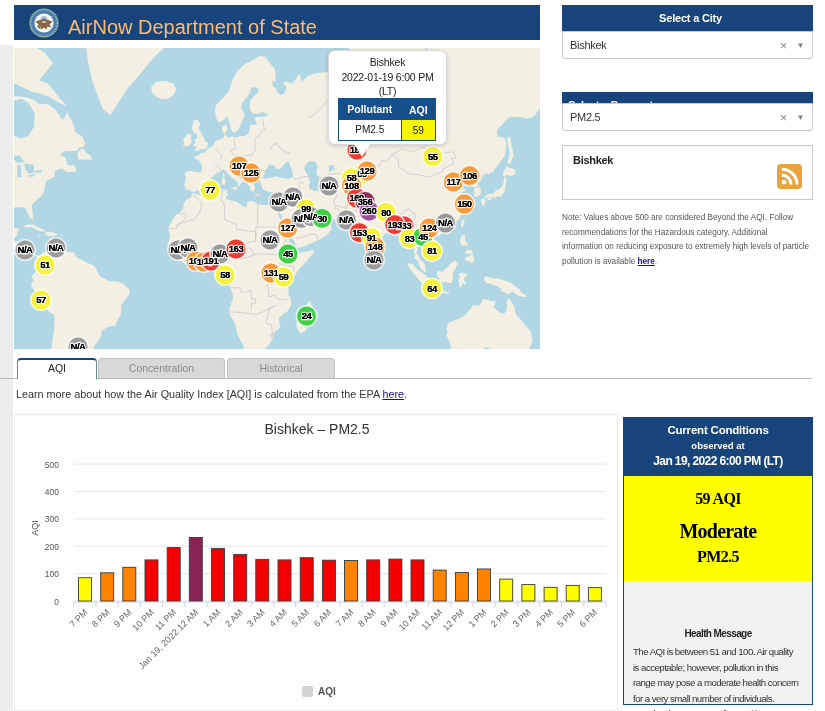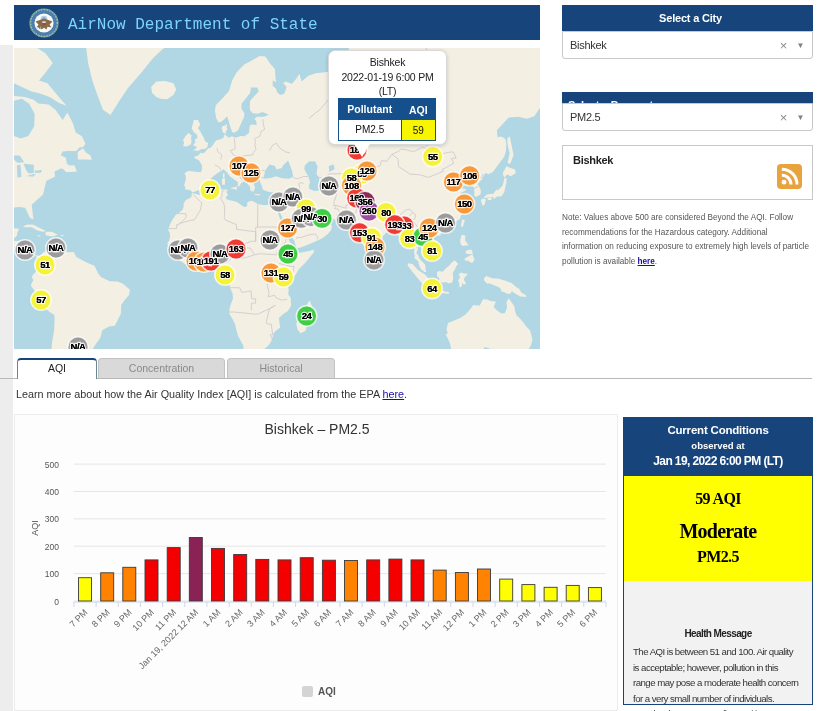--- a/index.html
+++ b/index.html
@@ -13,21 +13,21 @@
 <circle cx="15" cy="15" r="13.6" fill="#4d7fae"></circle>
 <circle cx="15" cy="15" r="13.2" fill="none" stroke="#dce6ef" stroke-width="0.8" stroke-dasharray="1.2 1.6"></circle>
 <circle cx="15" cy="15" r="9.6" fill="#f7f9fb"></circle>
 <circle cx="15" cy="11.2" r="3.4" fill="#b9cfe2"></circle>
 <circle cx="15" cy="11.2" r="2.1" fill="#8fb3d4"></circle>
 <path d="M15 10.5 L6.5 13.5 L9.5 16.5 L7.5 19.5 L11.5 18.8 L12.5 21.5 L15 19.8 L17.5 21.5 L18.5 18.8 L22.5 19.5 L20.5 16.5 L23.5 13.5 Z" fill="#8a6b48"></path>
 <path d="M9 19.5 Q10.5 21.5 12 20.5 L11 18.8 Z" fill="#5c7a52"></path>
 <path d="M13.3 13.2 h3.4 v4.2 h-3.4 z" fill="#a04a46"></path>
 <path d="M13.3 13.2 h3.4 v1.7 h-3.4 z" fill="#d7dee6"></path>
 </svg></div>
-  <div class="abs" style="left:54px;top:11px;font-size:16px;color:#7dd3fc;font-family:Liberation Mono, monospace;">AirNow Department of State</div>
+  <div class="abs" style="left:54px;top:11px;font-size:20px;color:#fdba74;">AirNow Department of State</div>
 </div>
 
 <div class="abs" style="left:14px;top:48px;width:526px;height:301px;overflow:hidden;">
 <svg width="526" height="301" viewBox="0 0 526 301" font-family="Liberation Sans, sans-serif">
 <rect width="526" height="301" fill="#b0d7e3"></rect>
 <path d="M-0.2 47.9L11.1 48.9L19.6 51.8L24.3 55.5L34.6 56.4L41.4 61.8L48.7 72.0L53.4 64.4L58.9 75.2L61.7 84.5L67.9 88.3L71.5 95.8L69.2 98.9L65.5 99.6L62.1 102.9L53.4 102.9L48.7 103.6L46.7 107.2L51.9 109.8L52.7 115.4L55.3 117.6L60.4 117.3L63.0 123.6L52.3 124.2L49.3 121.2L47.2 120.3L40.6 123.6L41.0 128.8L32.4 132.8L29.0 146.6L17.7 156.8L19.4 171.4L15.8 169.7L13.6 164.9L11.3 160.0L6.2 159.0L-0.2 159.5Z" fill="#f3efe3"></path>
       <path d="M-0.2 -2.4L19.6 -2.4L31.4 5.2L38.8 15.0L32.4 23.4L25.0 32.5L33.5 35.2L46.3 50.8L52.7 57.8L45.2 55.0L35.6 48.9L26.0 45.5L17.5 43.5L7.9 38.9L-0.2 35.2Z" fill="#f3efe3"></path>
       <path d="M71.9 -2.4L74.1 15.0L78.3 32.5L83.7 47.9L89.0 61.8L96.5 67.0L104.0 55.0L113.6 40.4L126.4 25.7L139.2 9.9L148.8 1.1L154.1 -2.4Z" fill="#f3efe3"></path>
       <path d="M137.1 38.9L142.4 33.5L150.9 33.0L159.5 35.2L162.2 41.4L159.5 46.9L153.1 51.3L146.7 50.8L142.4 48.9L138.1 45.0Z" fill="#f3efe3"></path>
       <path d="M63.8 111.4L70.9 111.4L77.7 111.7L76.6 107.5L71.9 104.6L68.9 100.2L63.8 103.9Z" fill="#f3efe3"></path>

